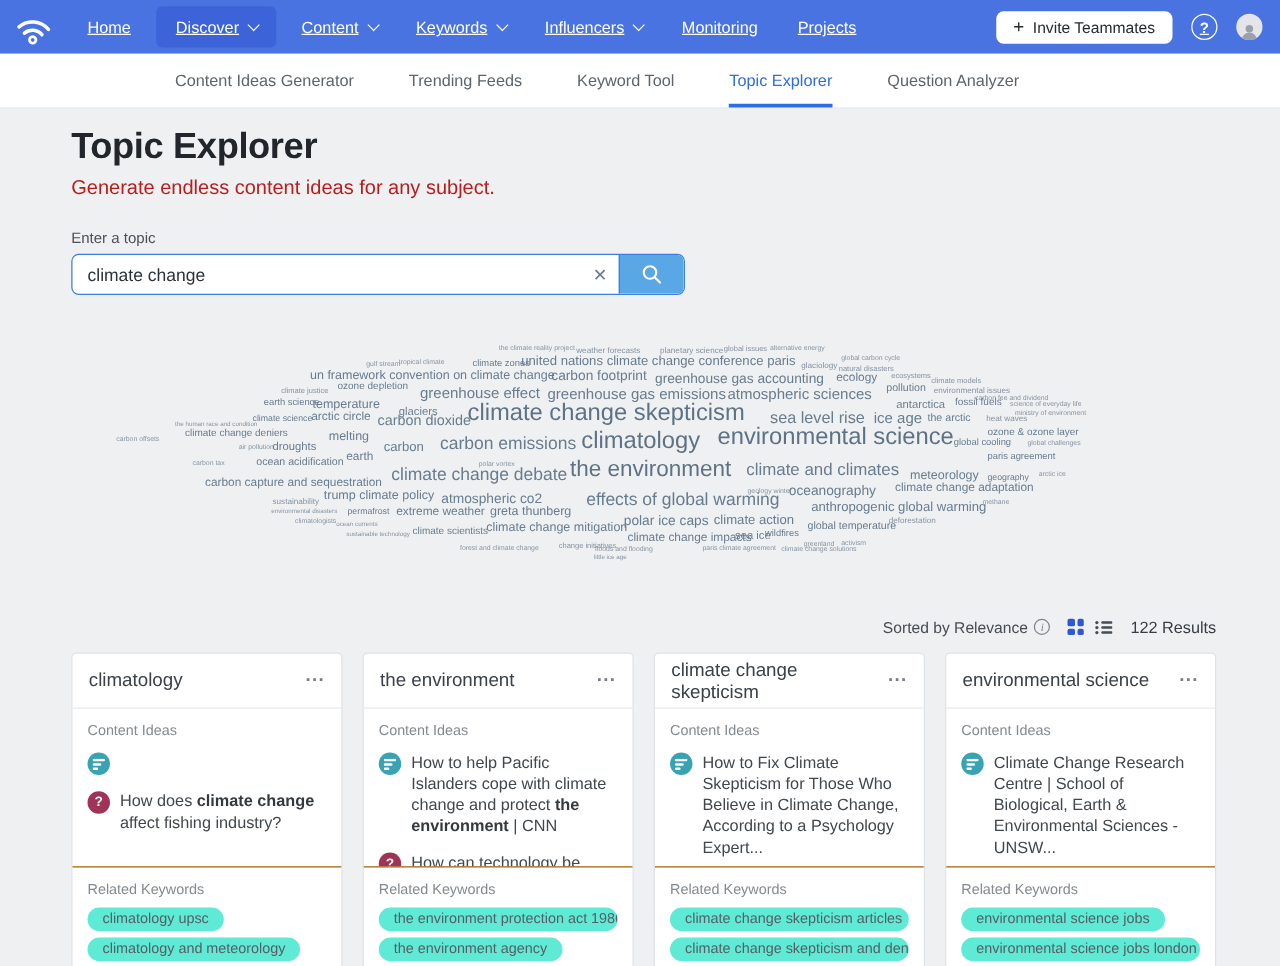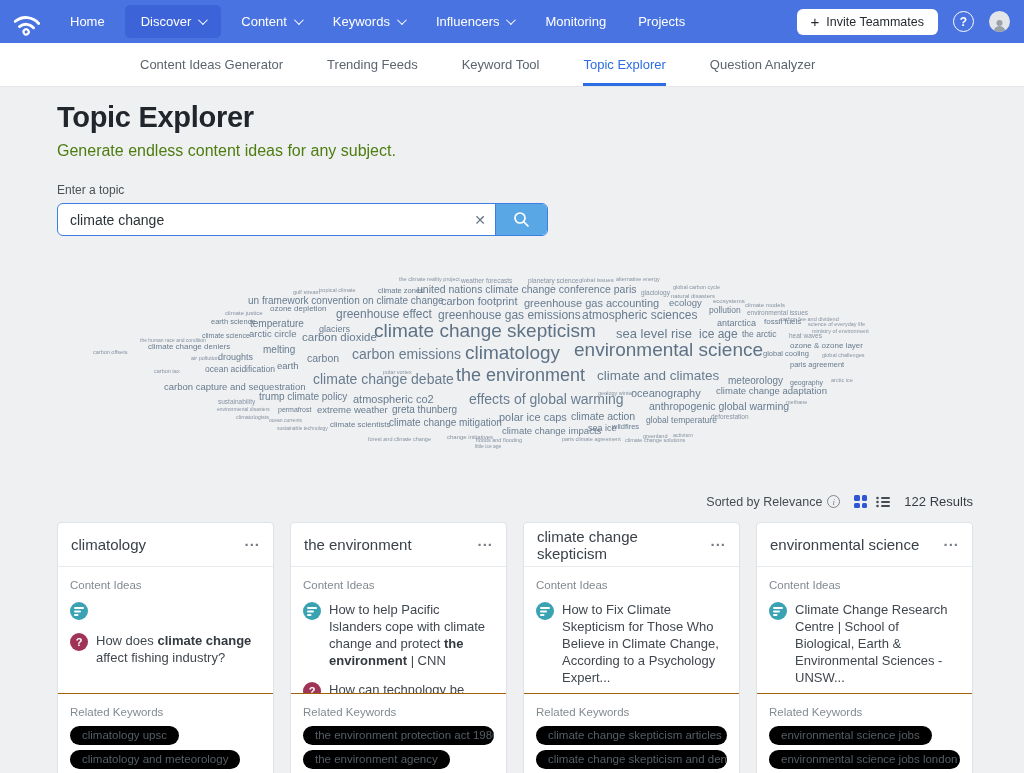--- a/index.html
+++ b/index.html
@@ -6,21 +6,21 @@
   html,body { width:1024px; height:773px; }
   body {
     position: relative; overflow: hidden;
     background: #eff0f2;
     font-family: "Liberation Sans", sans-serif;
     -webkit-font-smoothing: antialiased;
   }
   
   .topbar {
     height: 43px; background: #4a73e2; display: flex; align-items: center;
-    padding: 0 14px; color: #fff; position: relative; z-index: 5;
+    padding: 0 14px; color: #fff; position: relative; z-index: 5; text-decoration: underline;
   }
   .logo { width: 26px; height: 26px; margin-right: 18px; display:flex; align-items:center; justify-content:center; }
   .logo svg { transform: rotate(-40deg); }
   .tnav { display: flex; align-items: center; gap: 8px; }
   .tnav-item {
     font-size: 13px; font-weight: 500; color: #fff; padding: 7px 12px;
     border-radius: 5px; display: flex; align-items: center; gap: 7px; cursor: pointer;
     white-space: nowrap;
   }
   .tnav-item.active { background: #3c63d8; padding: 9px 16px; }
@@ -45,21 +45,21 @@
     padding-left: 140px; gap: 44px; border-bottom: 1px solid #e4e6e9; position: relative; z-index: 5;
   }
   .subnav-item {
     display: flex; align-items: center; font-size: 13px; color: #5c646d; cursor: pointer;
     border-bottom: 3px solid transparent; padding-top: 3px; white-space: nowrap;
   }
   .subnav-item.active { color: #2d6ce3; border-bottom-color: #2d6ce3; }
   
   .main { padding: 14px 51px 0 57px; position: relative; z-index: 4; }
   h1 { font-size: 29px; font-weight: 700; color: #21262c; letter-spacing: -0.3px; }
-  .subtitle { margin-top: 8px; font-size: 16px; color: #4d7c0f; }
+  .subtitle { margin-top: 8px; font-size: 16px; color: #b91c1c; }
   .topic-label { margin-top: 23px; font-size: 12px; color: #4a5157; }
   .search-wrap {
     margin-top: 6px; width: 491px; height: 33px; display: flex;
     border: 1.5px solid #3c7ee2; border-radius: 6px; background: #fff; overflow: hidden;
   }
   .search-input {
     flex: 1; border: none; outline: none; padding: 0 12px; font-size: 14px; color: #2c3338;
     font-family: "Liberation Sans", sans-serif; background: transparent;
   }
   .clear-btn { border:none; background:transparent; color:#6b7a88; font-size:14px; width:30px; cursor:pointer; }
@@ -97,21 +97,21 @@
   .idea-icon { width: 18px; height: 18px; border-radius: 50%; flex: none;
     display:flex; align-items:center; justify-content:center; margin-top: 1px; }
   .idea-icon.article { background: #39a3b4; }
   .idea-icon.question { background: #a03457; color: #fff; font-size: 11px; font-weight: 700; }
   .idea-text { font-size: 13px; line-height: 17px; color: #40474e; }
   .idea-text b { font-weight: 700; color: #33393f; }
   .card-keywords { border-top: 1px solid #a16207; padding: 12px 12px 0 12px; overflow: hidden; }
   .card-keywords .sec-label { margin-bottom: 8px; }
   .pill {
     display: block; width: fit-content; max-width: 100%; height: 19px; line-height: 19px;
-    background: #000000; border-radius: 10px; padding: 0 12px; margin-bottom: 5px;
+    background: #5eead4; border-radius: 10px; padding: 0 12px; margin-bottom: 5px;
     font-size: 11.5px; color: #565e66; white-space: nowrap; overflow: hidden; cursor: pointer;
   }
 </style>
 </head>
 <body>
 
 <div class="topbar">
   <div class="logo">
     <svg width="26" height="26" viewBox="0 0 24 24">
       <circle cx="5.5" cy="18.5" r="2.4" fill="none" stroke="#fff" stroke-width="2"></circle>

